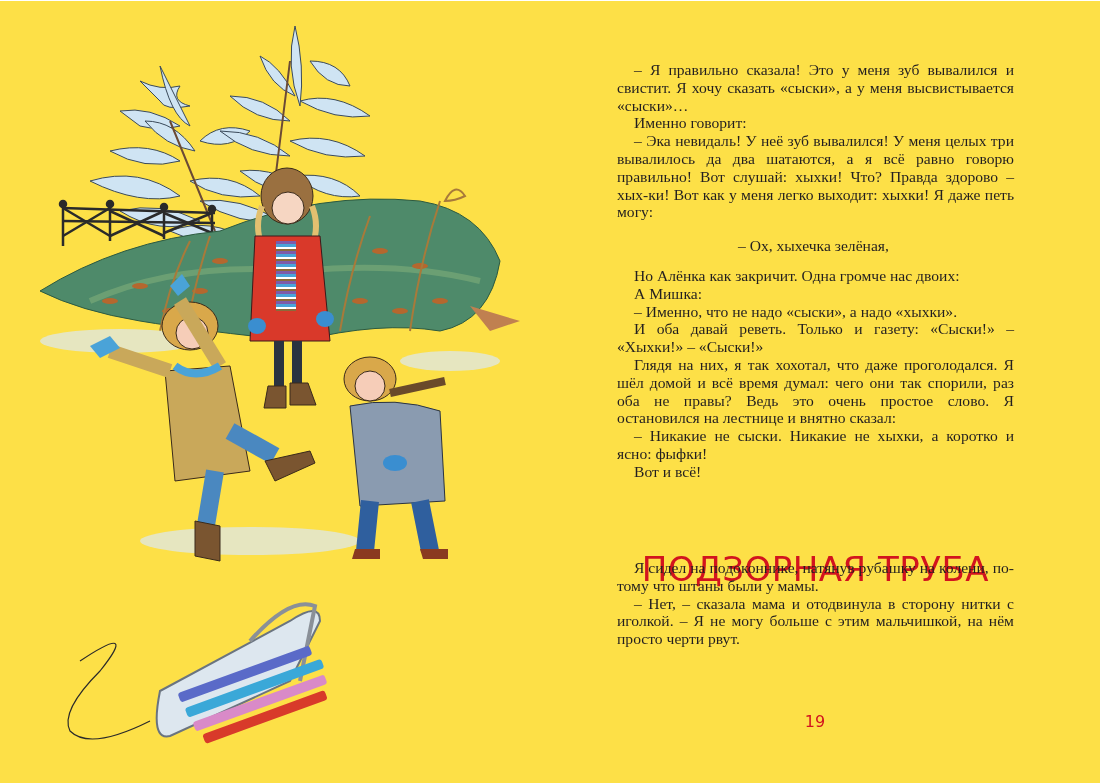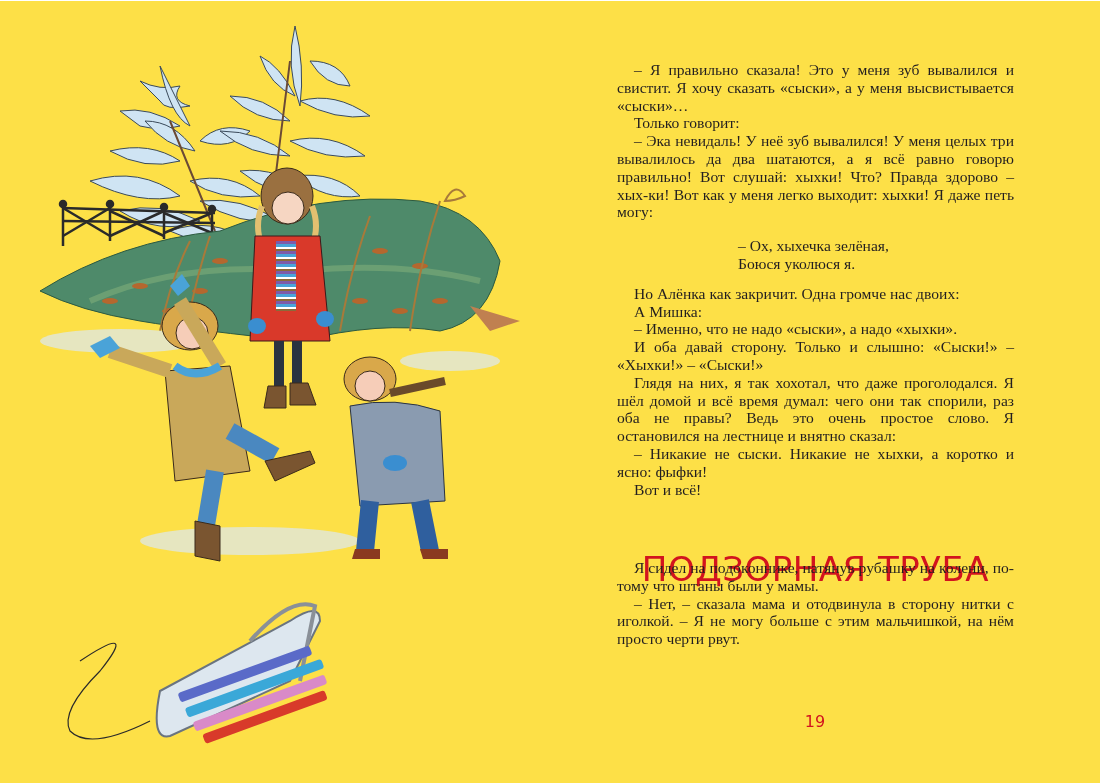--- a/index.html
+++ b/index.html
@@ -148,30 +148,29 @@
       <path d="M250 640 Q290 595 315 605 L300 680" stroke="#8a9098" stroke-width="4" fill="none"></path>
       <rect x="175" y="668" width="140" height="10" rx="3" fill="#5a6ac8" transform="rotate(-20 245 673)"></rect>
       <rect x="182" y="682" width="145" height="10" rx="3" fill="#3aa8d8" transform="rotate(-20 255 687)"></rect>
       <rect x="190" y="697" width="140" height="10" rx="3" fill="#d98ac8" transform="rotate(-20 260 702)"></rect>
       <rect x="200" y="711" width="130" height="10" rx="3" fill="#d83a2a" transform="rotate(-20 265 716)"></rect>
     </g>
   </svg>
 
   <div class="textcol">
     <p class="p">– Я правильно сказала! Это у меня зуб вывалился и свистит. Я хочу сказать «сыски», а у меня высвистывается «сыски»…</p>
-    <p class="p">Только говорит:</p>
+    <p class="p">Именно говорит:</p>
     <p class="p">– Эка невидаль! У неё зуб вывалился! У меня целых три вывалилось да два шатаются, а я всё равно говорю правиль­но! Вот слушай: хыхки! Что? Правда здорово – хых-ки! Вот как у меня легко выходит: хыхки! Я даже петь могу:</p>
     <div class="poem">
       <div>– Ох, хыхечка зелёная,</div>
-      <div>Боюся уколюся я.</div>
     </div>
     <p class="p">Но Алёнка как закричит. Одна громче нас двоих:</p>
     <p class="p">А Мишка:</p>
     <p class="p">– Именно, что не надо «сыски», а надо «хыхки».</p>
-    <p class="p">И оба давай сторону. Только и слышно: «Сыски!» – «Хыхки!» – «Сыски!»</p>
+    <p class="p">И оба давай реветь. Только и газету: «Сыски!» – «Хыхки!» – «Сыски!»</p>
     <p class="p">Глядя на них, я так хохотал, что даже проголодался. Я шёл домой и всё время думал: чего они так спорили, раз оба не правы? Ведь это очень простое слово. Я остановился на лест­нице и внятно сказал:</p>
     <p class="p">– Никакие не сыски. Никакие не хыхки, а коротко и ясно: фыфки!</p>
     <p class="p">Вот и всё!</p>
   </div>
 
   <h2 class="chapter">ПОДЗОРНАЯ ТРУБА</h2>
 
   <div class="textcol2">
     <p class="p">Я сидел на подоконнике, натянув рубашку на колени, по­тому что штаны были у мамы.</p>
     <p class="p">– Нет, – сказала мама и отодвинула в сторону нитки с иголкой. – Я не могу больше с этим мальчишкой, на нём просто черти рвут.</p>

